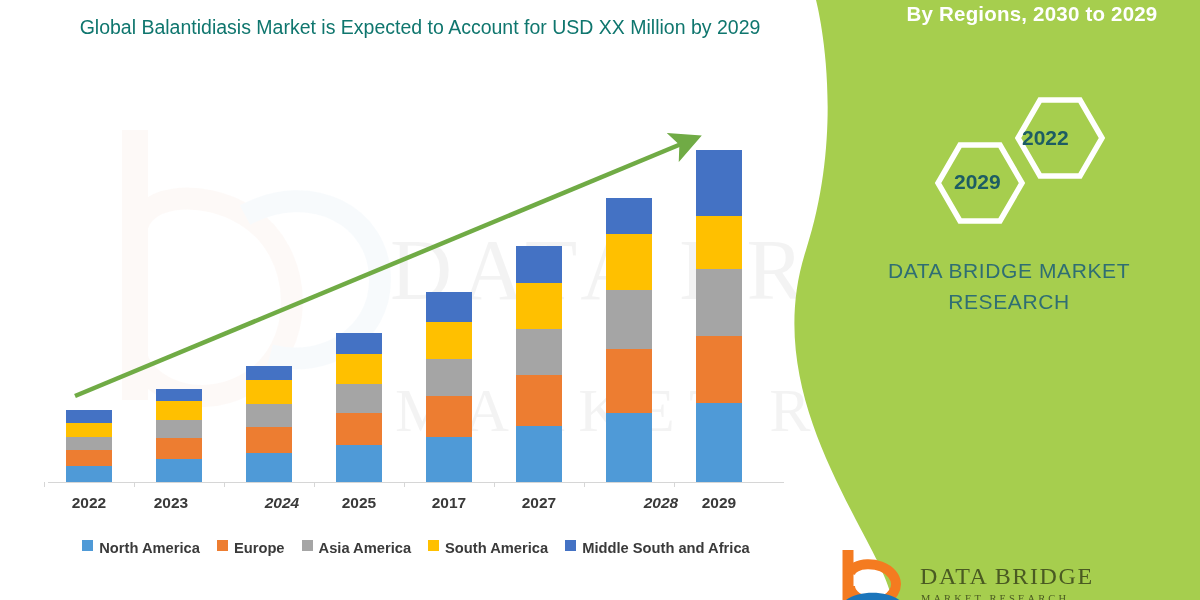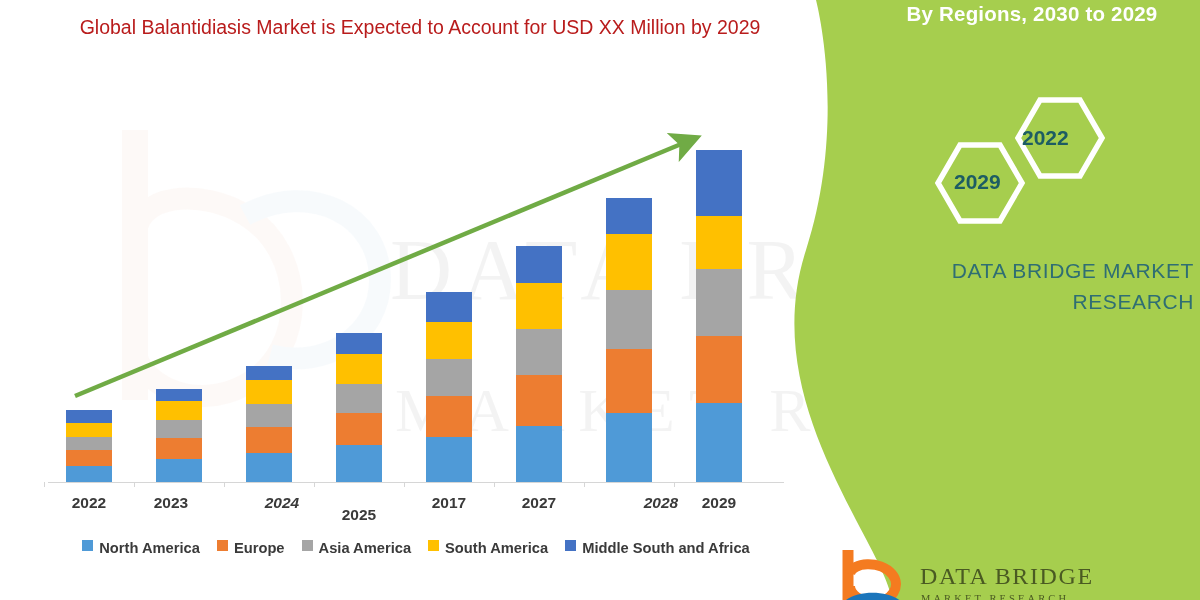--- a/index.html
+++ b/index.html
@@ -62,23 +62,23 @@
     position: absolute;
     color: #1d5c63;
     font-size: 21px;
     font-weight: 700;
   }
   .hex-label.l2022 { left: 92px; top: 36px; }
   .hex-label.l2029 { left: 24px; top: 80px; }
 
   .brand-name {
     position: absolute;
-    left: 884px; top: 255px;
+    left: 854px; top: 255px;
     width: 310px;
-    text-align: right;
+    text-align: center;
     color: #2f6e73;
     font-size: 21px;
     font-weight: 400;
     line-height: 31px;
     letter-spacing: 0.6px;
   }
 
   
   .logo-wrap { position: absolute; left: 840px; top: 550px; width: 330px; height: 60px; }
   .logo-text {
@@ -97,21 +97,21 @@
     letter-spacing: 3.1px;
     font-family: "Liberation Serif", serif;
   }
 
   
   .chart-title {
     position: absolute;
     left: 60px; top: 12px;
     width: 720px;
     text-align: center;
-    color: #b91c1c;
+    color: #0f766e;
     font-size: 19.5px;
     font-weight: 400;
     line-height: 30px;
   }
   .plot {
     position: absolute;
     left: 0; top: 0;
     width: 800px; height: 600px;
   }
   .axis-line {
@@ -244,21 +244,21 @@
           <div class="seg" style="height: 78.8111px; background: rgb(79, 154, 215);"></div>
         </div>
       </div>
     <div id="ticks">
         <div class="tick" style="left: 54px;">2022</div>
         <div class="gridtick" style="left: 44px;"></div>
         <div class="tick" style="left: 136px;">2023</div>
         <div class="gridtick" style="left: 134px;"></div>
         <div class="tick" style="left: 247px; font-style: italic;">2024</div>
         <div class="gridtick" style="left: 224px;"></div>
-        <div class="tick" style="left: 324px; margin-top: 12px;">2025</div>
+        <div class="tick" style="left: 324px;">2025</div>
         <div class="gridtick" style="left: 314px;"></div>
         <div class="tick" style="left: 414px;">2017</div>
         <div class="gridtick" style="left: 404px;"></div>
         <div class="tick" style="left: 504px;">2027</div>
         <div class="gridtick" style="left: 494px;"></div>
         <div class="tick" style="left: 626px; font-style: italic;">2028</div>
         <div class="gridtick" style="left: 584px;"></div>
         <div class="tick" style="left: 684px;">2029</div>
         <div class="gridtick" style="left: 674px;"></div>
       </div>

